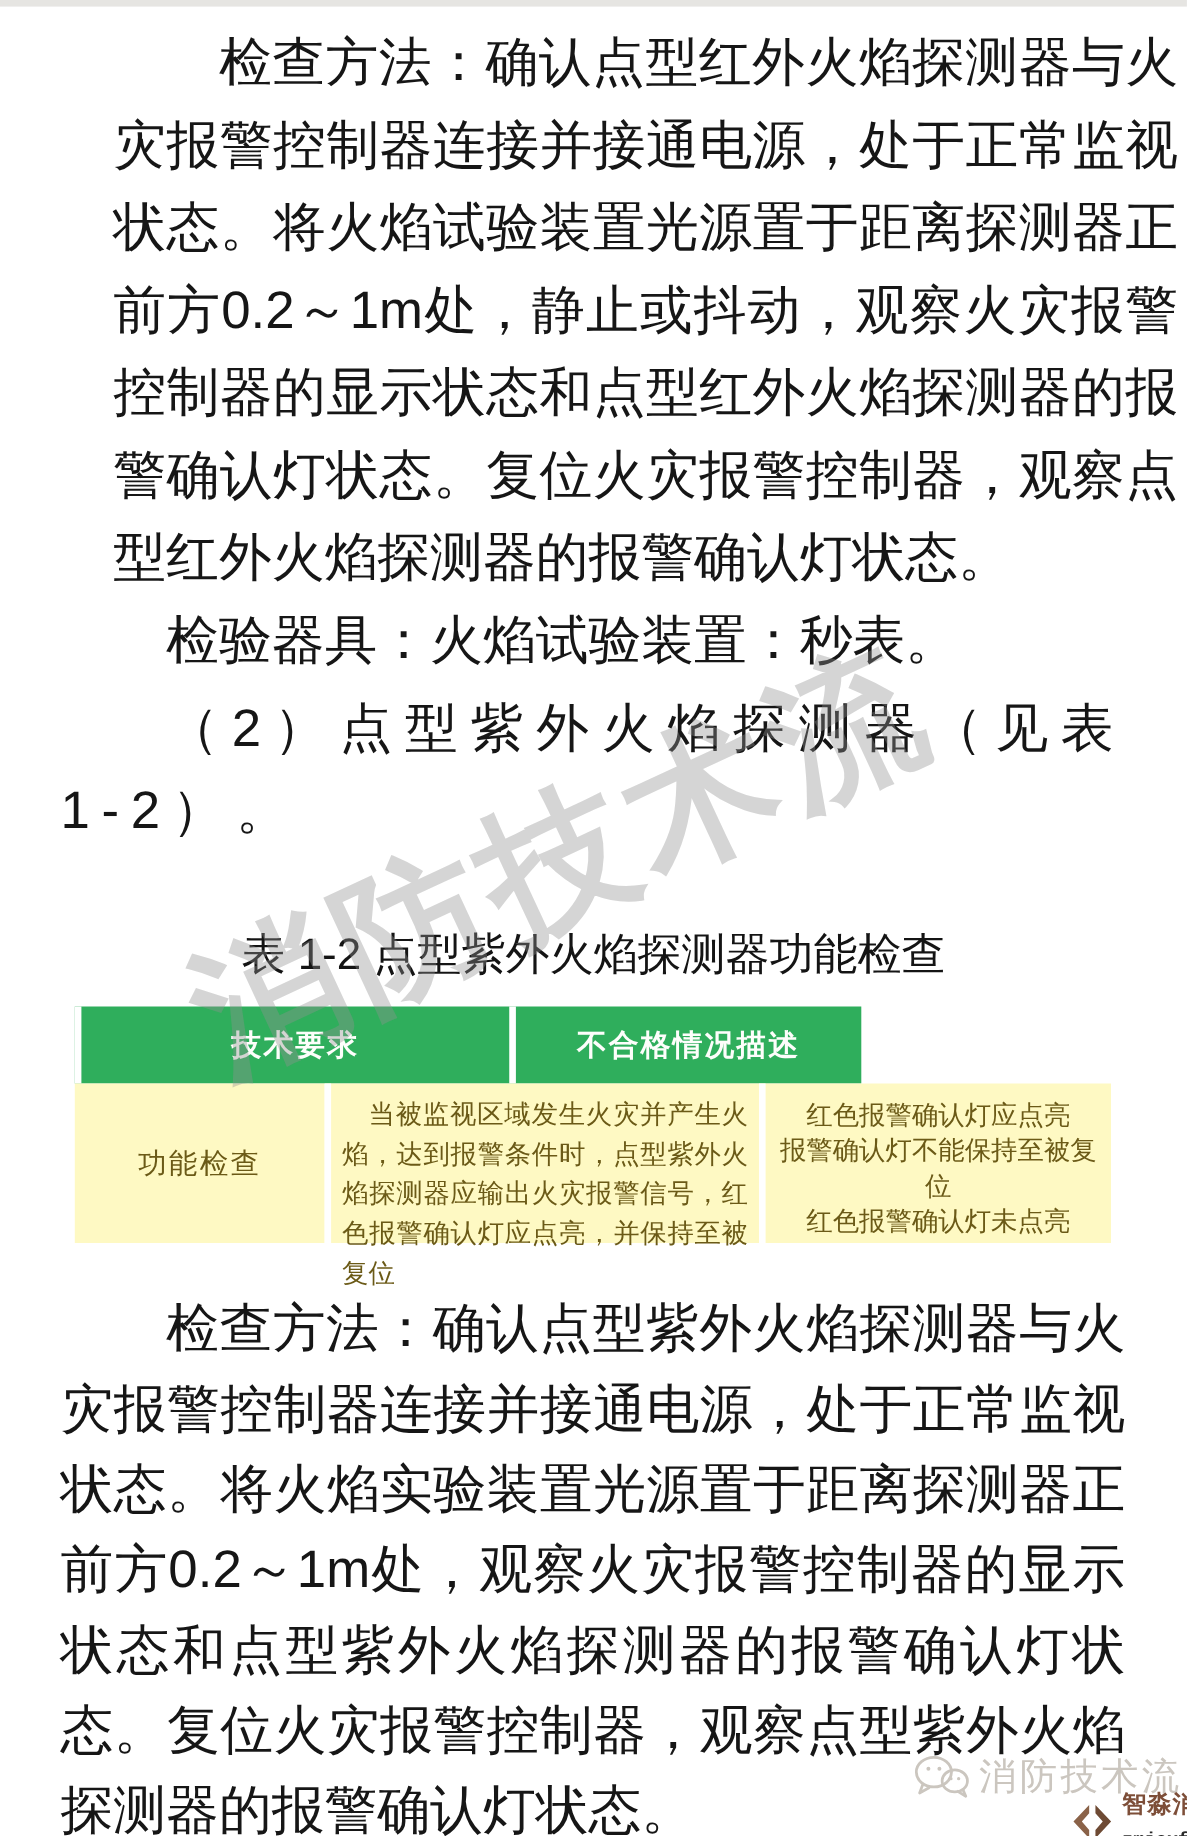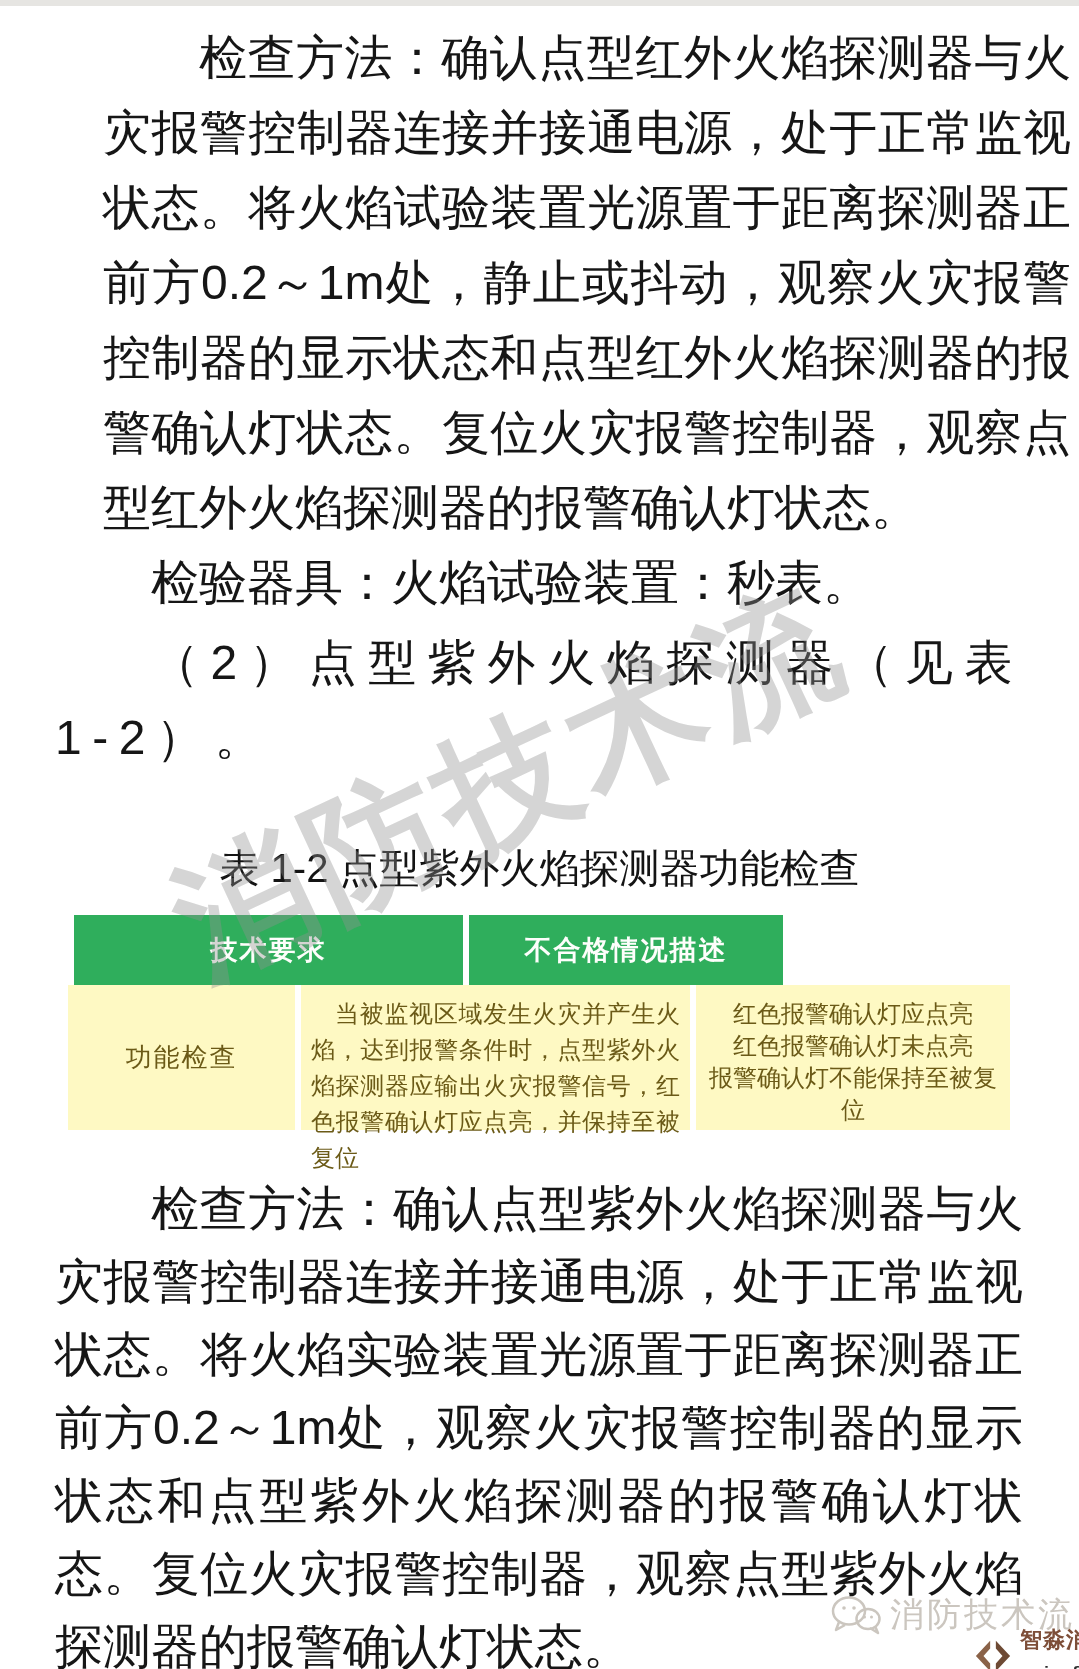--- a/index.html
+++ b/index.html
@@ -114,22 +114,22 @@
   <div class="table">
     <div class="thead">
       <div class="th c2">技术要求</div>
       <div class="th c3">不合格情况描述</div>
     </div>
     <div class="tbody">
       <div class="td c1">功能检查</div>
       <div class="td c2">当被监视区域发生火灾并产生火焰，达到报警条件时，点型紫外火焰探测器应输出火灾报警信号，红色报警确认灯应点亮，并保持至被复位</div>
       <div class="td c3">
         <div>红色报警确认灯应点亮</div>
+        <div>报警确认灯不能保持至被复位</div>
         <div>红色报警确认灯未点亮</div>
-        <div>报警确认灯不能保持至被复位</div>
       </div>
     </div>
   </div>
 
   <div class="para indent p4">检查方法：确认点型紫外火焰探测器与火灾报警控制器连接并接通电源，处于正常监视状态。将火焰实验装置光源置于距离探测器正前方0.2～1m处，观察火灾报警控制器的显示状态和点型紫外火焰探测器的报警确认灯状态。复位火灾报警控制器，观察点型紫外火焰探测器的报警确认灯状态。</div>
 
   <div class="footer-wm">
     <span style="display:inline-flex;">
       <svg width="52" height="40" viewBox="0 0 52 40" fill="none" xmlns="http://www.w3.org/2000/svg">
         <ellipse cx="19" cy="16" rx="16" ry="13.5" stroke="#cbc6bf" stroke-width="2.5" fill="none"></ellipse>

